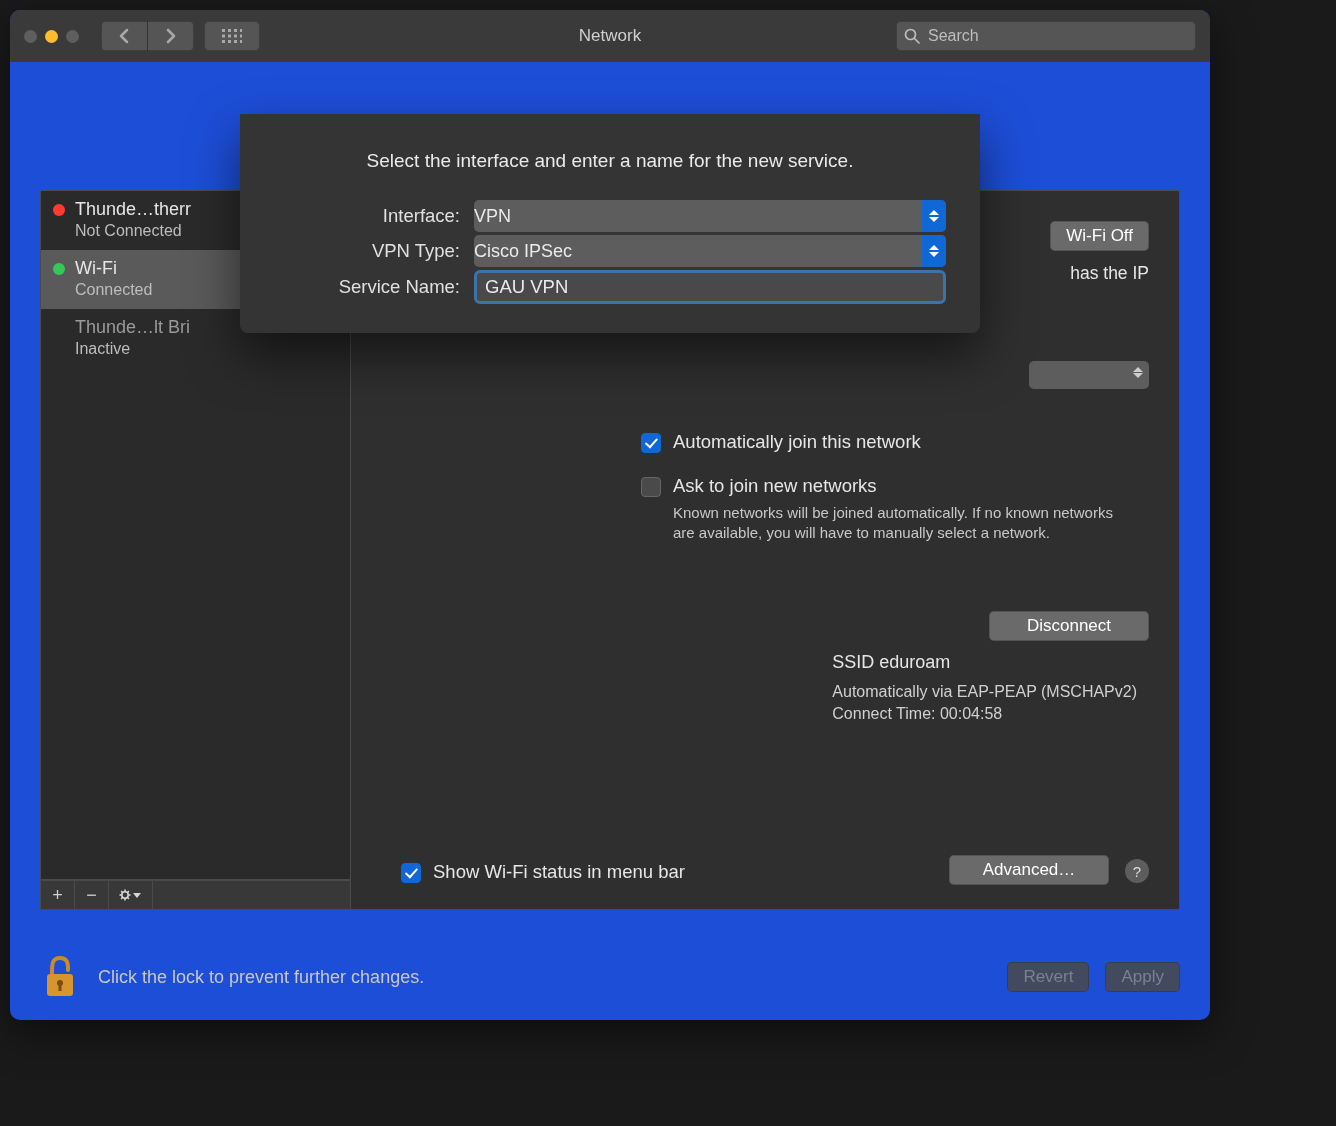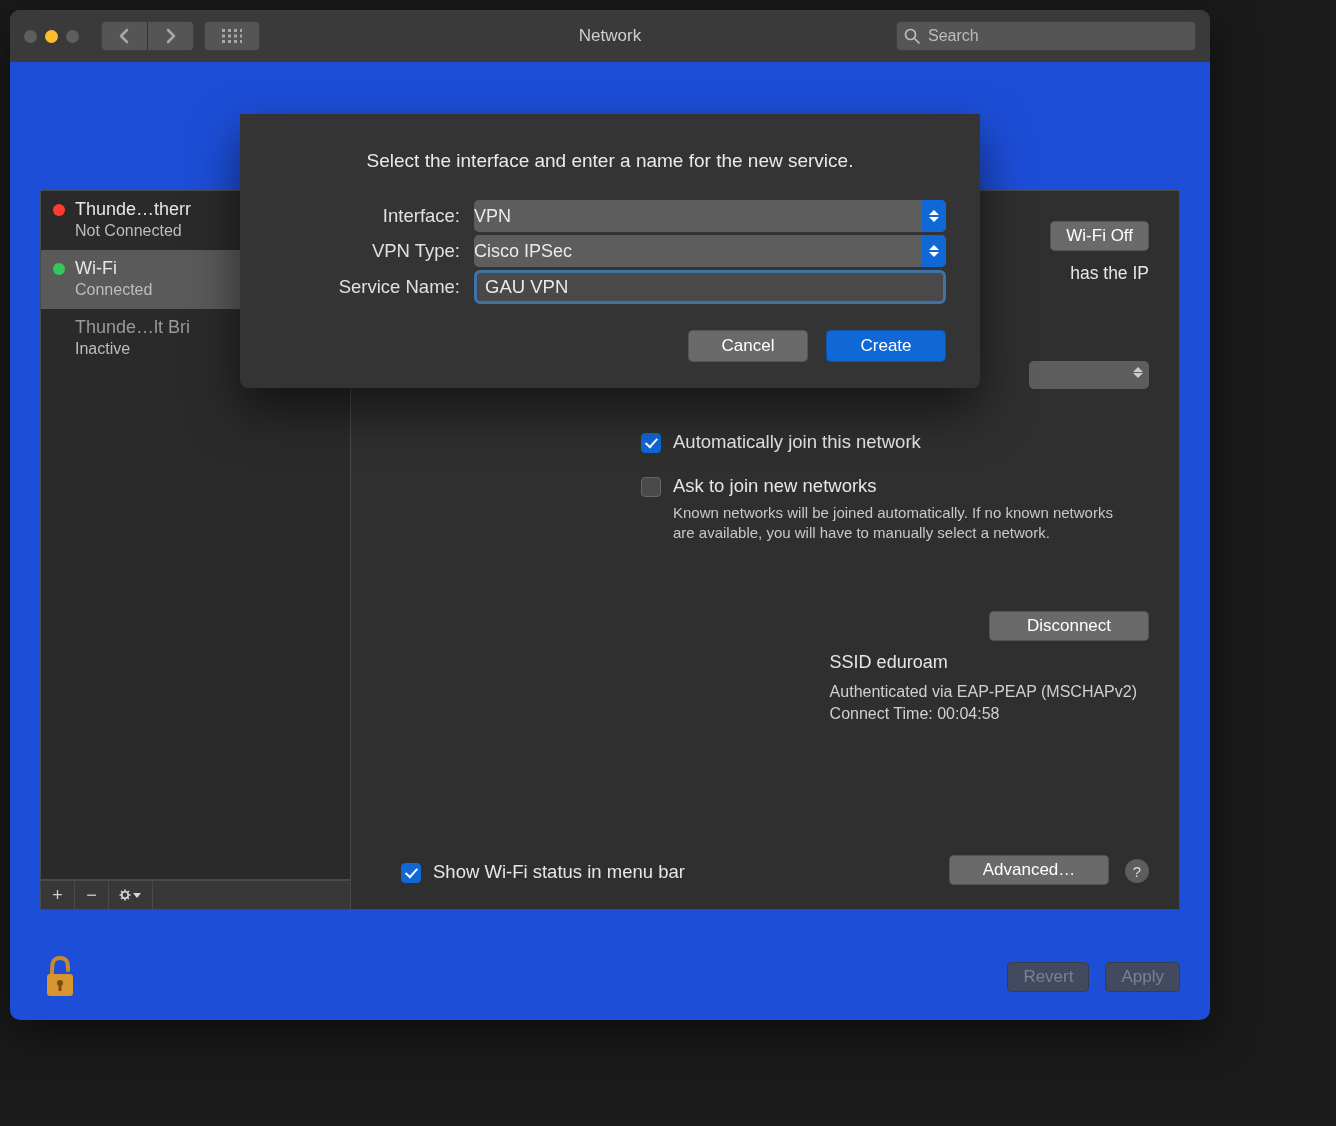--- a/index.html
+++ b/index.html
@@ -214,21 +214,21 @@
               <div class="cb-help">Known networks will be joined automatically. If no known networks are available, you will have to manually select a network.</div>
             </div>
           </div>
         </div>
 
         <div class="row8021x">
           <div class="lbl">802.1X:</div>
           <div class="val">
             <div class="ssid">SSID eduroam</div>
             <div class="auth">
-              <span>Authenticated via EAP-PEAP (MSCHAPv2)</span><br>
+              <span>Automatically via EAP-PEAP (MSCHAPv2)</span><br>
               <span>Connect Time: 00:04:58</span>
             </div>
           </div>
         </div>
         <div class="btn btn-disconnect">Disconnect</div>
 
         <div class="showbar">
           <div class="cb checked"></div>
           <div class="cb-label">Show Wi-Fi status in menu bar</div>
         </div>
@@ -241,20 +241,21 @@
       <div class="lock">
         <div class="lockicon">
           <svg width="40" height="50" viewBox="0 0 40 50">
             <path d="M12 22 C12 12 12 6 20 6 C28 6 28 12 28 18" fill="none" stroke="#c98a2b" stroke-width="4" stroke-linecap="round"></path>
             <rect x="7" y="22" width="26" height="22" rx="3" fill="#d6952f"></rect>
             <rect x="7" y="22" width="26" height="22" rx="3" fill="url(#g)"></rect>
             <circle cx="20" cy="31" r="3" fill="#7a4d10"></circle>
             <rect x="18.5" y="32" width="3" height="7" fill="#7a4d10"></rect>
           </svg>
         </div>
+        <div style="font-size:18px;color:#c8c8c8;">Click the lock to prevent further changes.</div>
       </div>
       <div class="footer-btns">
         <div class="btn disabled">Revert</div>
         <div class="btn disabled">Apply</div>
       </div>
     </div>
 
     <div class="sheet">
       <div class="prompt">Select the interface and enter a name for the new service.</div>
       <div class="form-row">
@@ -268,20 +269,16 @@
         <div class="flabel">VPN Type:</div>
         <div class="select">
           <span>Cisco IPSec</span>
           <div class="sel-arrows"></div>
         </div>
       </div>
       <div class="form-row">
         <div class="flabel">Service Name:</div>
         <input class="txtin" value="GAU VPN" style="">
       </div>
-      <div class="sheet-actions">
-        <div class="btn">Cancel</div>
-        <div class="btn primary">Create</div>
-      </div>
     </div>
 
   </div>
 </div>
 
 </body></html>

